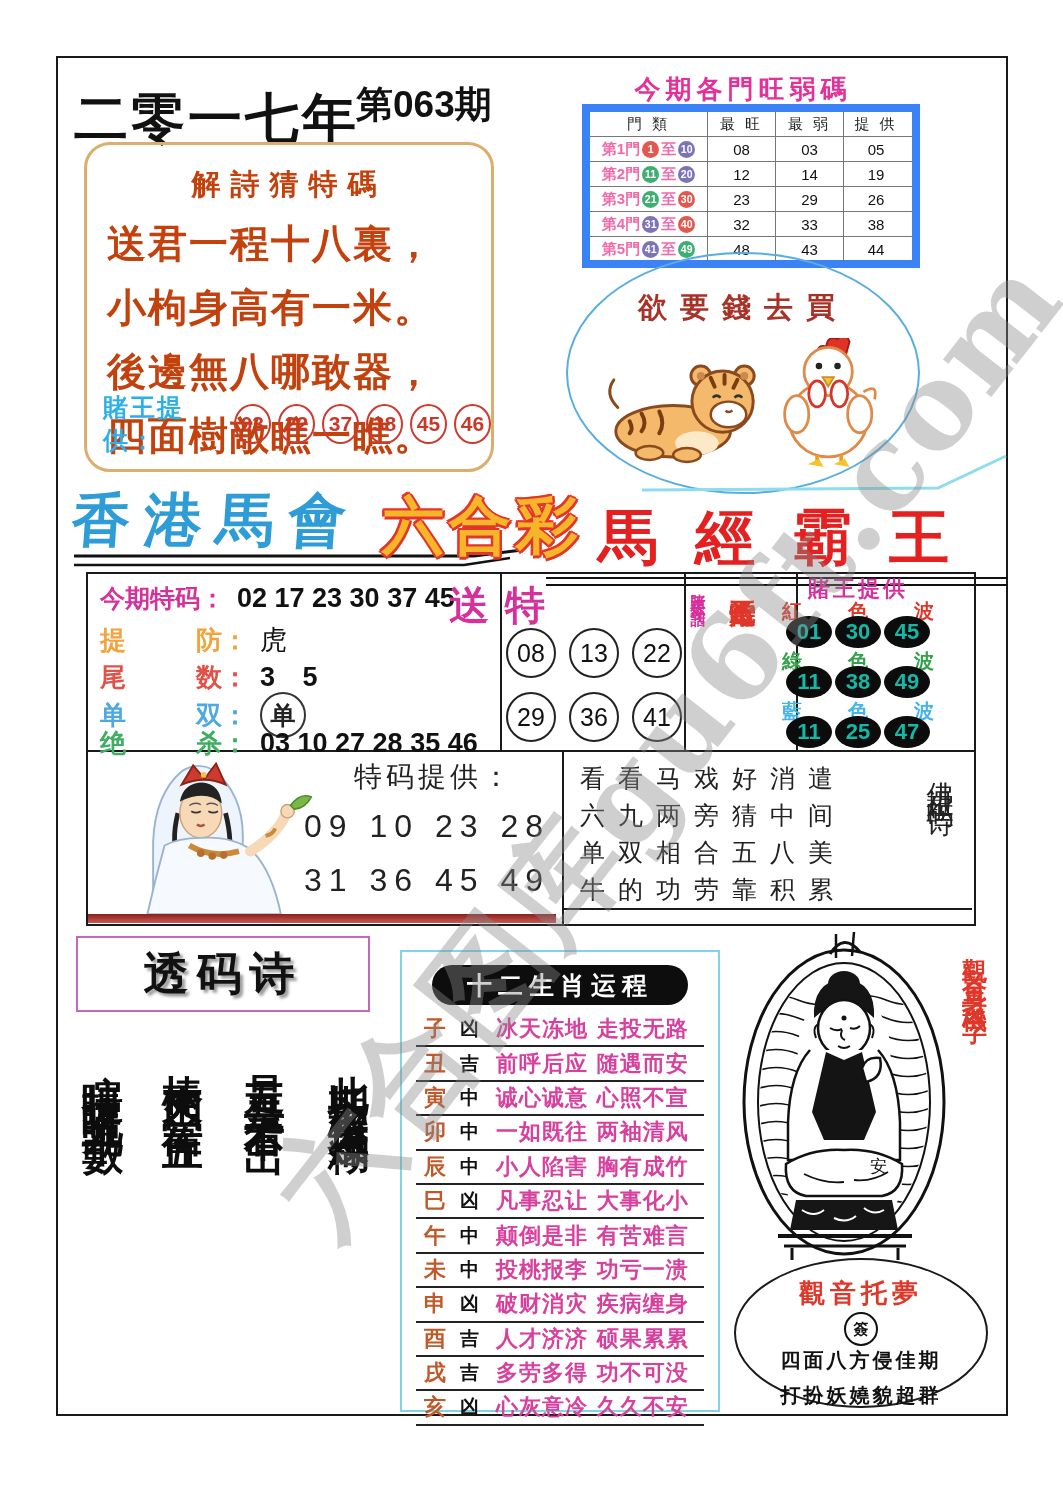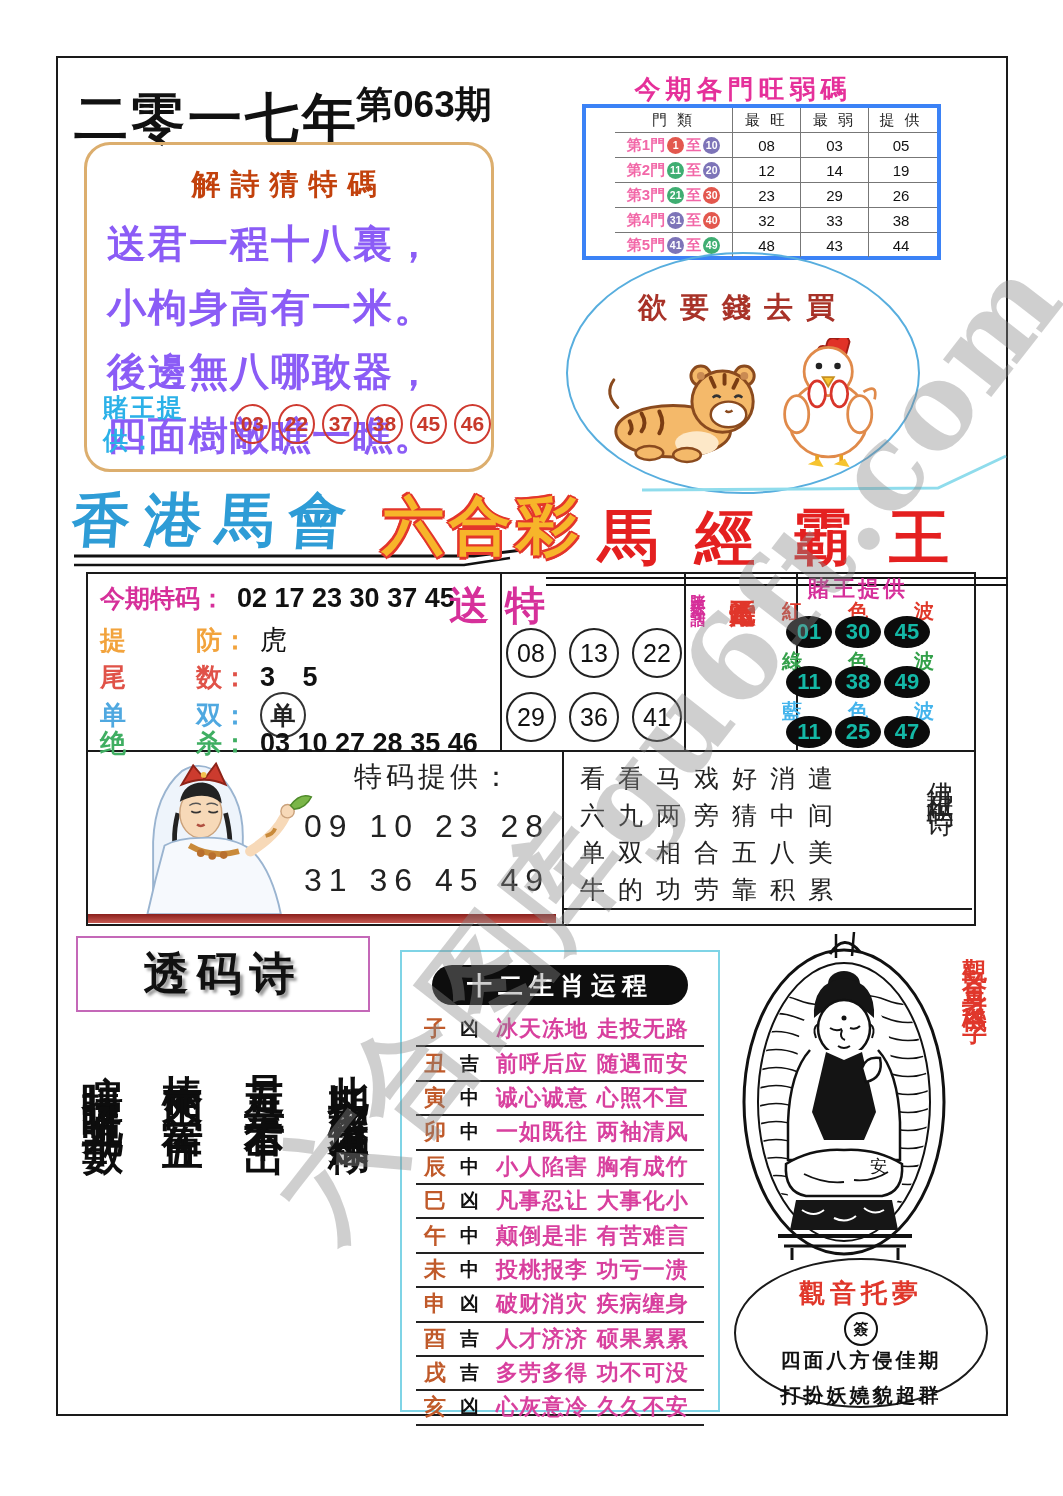--- a/index.html
+++ b/index.html
@@ -8,31 +8,31 @@
   .abs{position:absolute;}
   .frame{position:absolute;left:56px;top:56px;width:948px;height:1356px;border:2px solid #1a1a1a;}
 
   
   .year-title{position:absolute;left:74px;top:47px;font-size:54px;font-weight:bold;letter-spacing:3px;font-family:"DejaVu Serif",serif;margin-top:36px;}
   .issue{position:absolute;left:356px;top:80px;font-size:37px;font-weight:bold;}
 
   
   .riddle{position:absolute;left:84px;top:142px;width:404px;height:324px;border:3px solid #dcae6e;border-radius:26px;}
   .riddle-title{text-align:center;margin-top:20px;color:#c2410c;font-size:29px;font-weight:bold;letter-spacing:10px;font-family:"DejaVu Serif",serif;}
-  .riddle-line{margin:12px 0 0 20px;font-size:39px;line-height:52px;color:#8b5cf6;font-weight:bold;
+  .riddle-line{margin:12px 0 0 20px;font-size:39px;line-height:52px;color:#c2410c;font-weight:bold;
                font-family:"DejaVu Serif",serif;white-space:nowrap;letter-spacing:2px;}
   .riddle-prov{position:absolute;left:16px;bottom:12px;display:flex;align-items:center;gap:7px;}
   .riddle-prov .lbl{color:#2bb1e8;font-size:25px;font-weight:bold;letter-spacing:2px;}
   .rcirc{display:inline-flex;width:36px;height:36px;border:2.5px solid #cf3a30;border-radius:50%;
          align-items:center;justify-content:center;color:#c8392b;font-size:21px;font-weight:bold;}
 
   
   .str-title{position:absolute;left:582px;top:72px;width:322px;text-align:center;color:#e5309a;
              font-size:26px;font-weight:bold;letter-spacing:5px;font-family:"DejaVu Serif",serif;}
-  .str-box{position:absolute;left:582px;top:104px;width:322px;height:148px;border:4px solid #3b82f6;background:#fff;padding-left:29px;}
+  .str-box{position:absolute;left:582px;top:104px;width:322px;height:148px;border:8px solid #3b82f6;background:#fff;}
   .str-row{display:grid;grid-template-columns:118px 68px 68px 64px;height:24px;border-bottom:1px solid #777;}
   .str-row:last-child{border-bottom:none;}
   .str-row>div{display:flex;align-items:center;justify-content:center;font-size:15px;border-right:1px solid #777;}
   .str-row>div:last-child{border-right:none;}
   .str-head{color:#222;letter-spacing:3px;}
   .gate-cell{color:#f268a8;font-weight:bold;gap:2px;}
   .ball{display:inline-flex;width:17px;height:17px;border-radius:50%;align-items:center;justify-content:center;
         color:#fff;font-size:10.5px;font-weight:bold;}
   .bf-red{background:#e3584e;} .bf-blue{background:#7d74b8;} .bf-green{background:#3fae72;}
 

